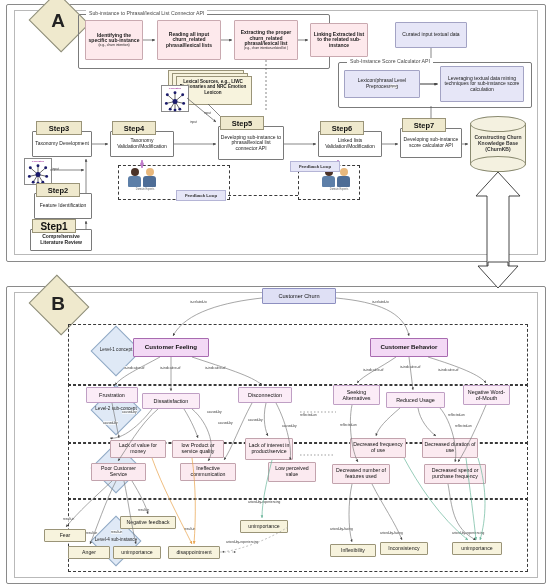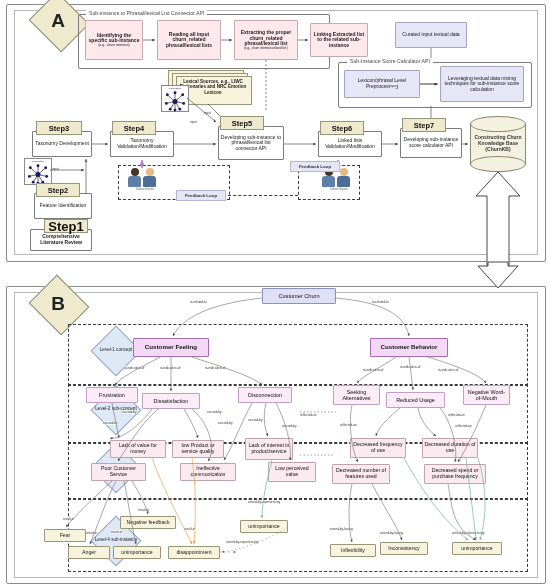--- a/index.html
+++ b/index.html
@@ -198,21 +198,21 @@
   <div class="steplbl" style="left:402px;top:118px;width:42px;height:12px;font-size:7.5px;">Step7</div>
 
   <div class="nd white" style="left:34px;top:193px;width:58px;height:26px;">
     <span style="font-size:5px;">Feature Identification</span>
   </div>
   <div class="steplbl" style="left:36px;top:183px;width:42px;height:12px;font-size:7.5px;">Step2</div>
 
   <div class="nd white" style="left:30px;top:229px;width:62px;height:22px;">
     <span style="font-size:5px;font-weight:bold;">Comprehensive Literature Review</span>
   </div>
-  <div class="steplbl" style="left:44px;top:219px;width:42px;height:12px;font-size:13px;">Step1</div>
+  <div class="steplbl" style="left:32px;top:219px;width:42px;height:12px;font-size:10px;">Step1</div>
 
   <div class="cyl" style="left:470px;top:116px;width:56px;height:56px;">
     <div class="body"></div>
     <div class="bot"></div>
     <div class="top"></div>
     <div class="lbl" style="font-size:5px;font-weight:bold;">Constructing Churn Knowledge Base (ChurnKB)</div>
   </div>
 
   <div class="dashbox" style="left:118px;top:165px;width:110px;height:33px;"></div>
   <div class="dashbox" style="left:298px;top:165px;width:60px;height:33px;"></div>

